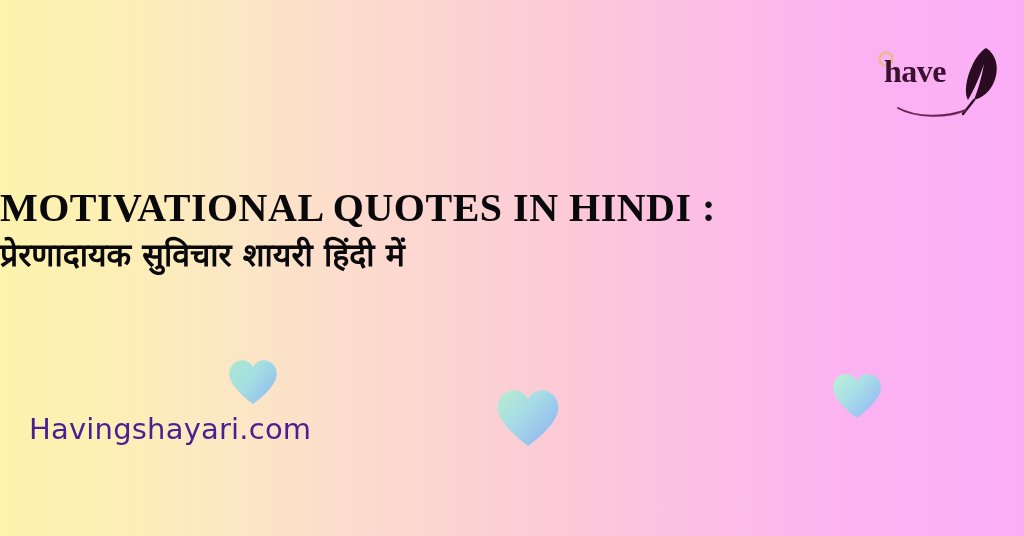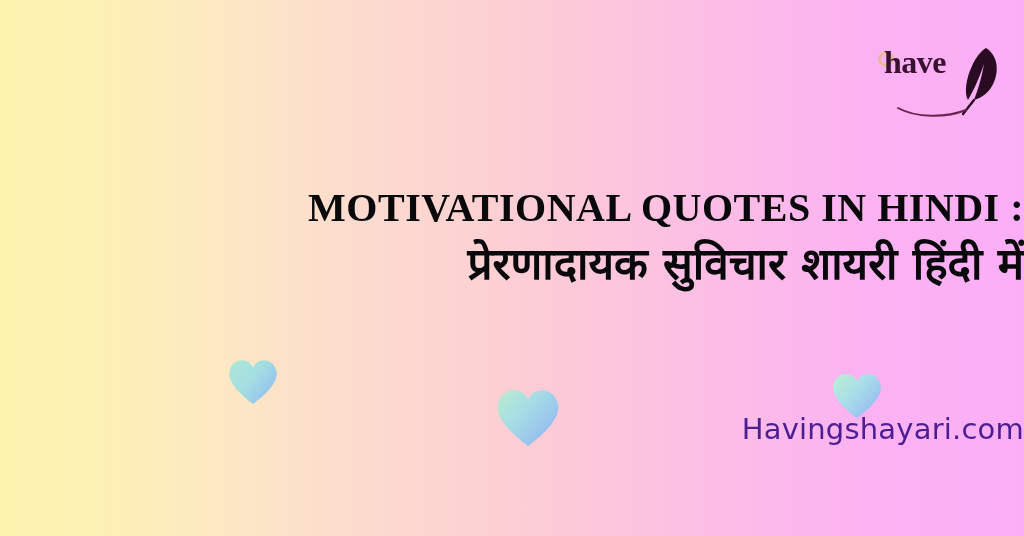--- a/index.html
+++ b/index.html
@@ -49,21 +49,21 @@
     position: absolute;
     left: 0;
     top: 0;
     width: 138px;
     height: 84px;
     pointer-events: none;
   }
   .logo-line1 {
     position: absolute;
     left: 16px;
-    top: 4px;
+    top: 13px;
     font-family: "Liberation Serif", serif;
     font-weight: 700;
     font-size: 32px;
     letter-spacing: -0.5px;
     color: #3a1130;
     line-height: 1;
   }
   .logo-line2 {
     position: absolute;
     left: 2px;
@@ -73,47 +73,47 @@
     font-size: 36px;
     letter-spacing: -1px;
     color: #4a1636;
     line-height: 1;
   }
   .headline {
     position: absolute;
     left: 0;
     right: 0;
     top: 186px;
-    text-align: right;
+    text-align: left;
     z-index: 5;
   }
   .headline .line-en {
     font-family: "Liberation Serif", serif;
     font-weight: 700;
     font-size: 40px;
     letter-spacing: 0.5px;
     color: #09090c;
     line-height: 1.12;
     white-space: nowrap;
   }
   .headline .line-hi {
     font-family: "DejaVu Sans", sans-serif;
     font-weight: 700;
-    font-size: 44px;
+    font-size: 32px;
     color: #09090c;
     line-height: 1.3;
     margin-top: 4px;
     white-space: nowrap;
   }
   .site-url {
     position: absolute;
     left: 0;
     right: 0;
     top: 412px;
-    text-align: right;
+    text-align: left;
     z-index: 5;
     font-family: "DejaVu Sans", sans-serif;
     font-weight: 400;
     font-size: 29px;
     letter-spacing: 0.2px;
     color: #4b1f92;
     padding-left: 29px;
   }
 </style>
 </head>

